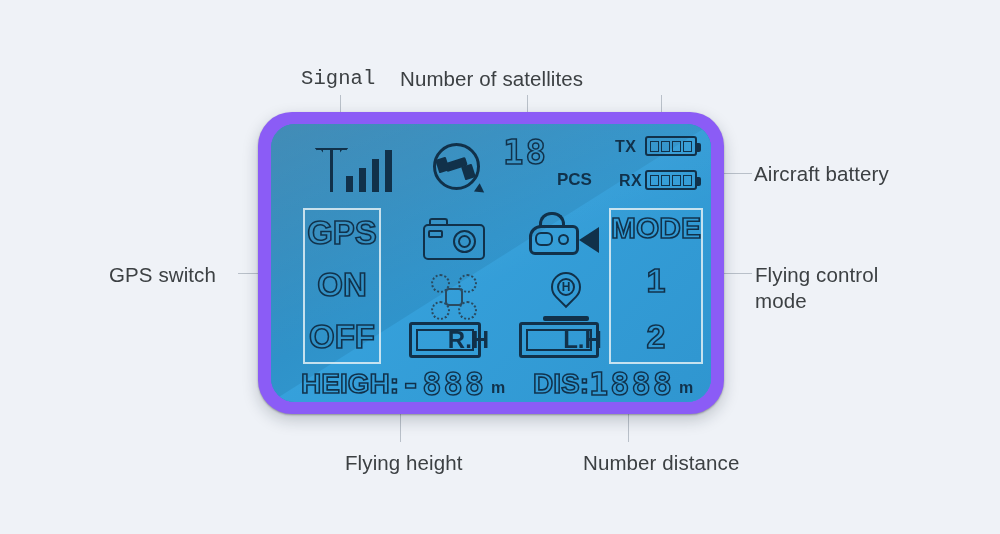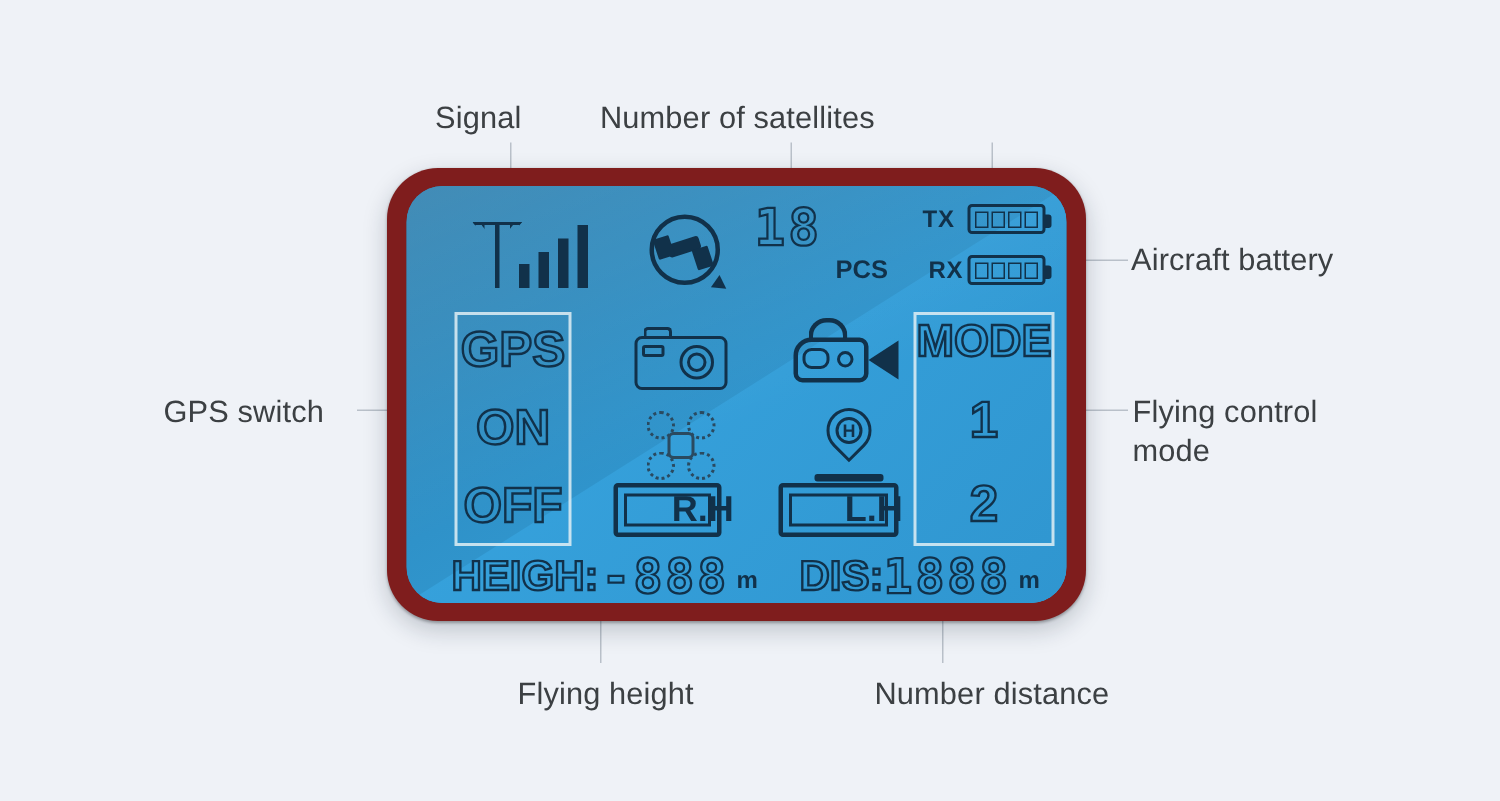--- a/index.html
+++ b/index.html
@@ -22,21 +22,21 @@
     line-height: 25px;
   }
   .leader { position: absolute; background: #b9c0c9; }
   .leader.v { width: 1.4px; }
   .leader.h { height: 1.4px; }
 
   
   #device {
     position: absolute; left: 258px; top: 112px;
     width: 466px; height: 302px;
-    background: #7f1d1d;
+    background: #8b5cf6;
     border-radius: 34px;
     box-shadow: 0 6px 16px rgba(20,30,50,.22), 0 1px 2px rgba(0,0,0,.3);
   }
   #screen {
     position: absolute; left: 13px; top: 12px;
     width: 440px; height: 278px;
     border-radius: 24px;
     overflow: hidden;
     background: #2a8fc4;
   }
@@ -181,21 +181,21 @@
   #distrow   { position:absolute; left: 262px; top: 244px; display:flex; align-items:center; }
   .ro-label { font-size:28px; line-height:30px; }
   .ro-seg   { font-size:32px; line-height:32px; letter-spacing:2px; }
   .ro-unit  { font-size:16px; margin-left:5px; align-self:flex-end; margin-bottom:3px; }
 </style>
 </head>
 <body>
 
 <div id="root">
 
-  <div class="label" style="left:290px; top:66px;">Signal</div>
+  <div class="label" style="left:301px; top:66px;font-family:Liberation Mono, monospace;">Signal</div>
   <div class="label" style="left:400px; top:66px;">Number of satellites</div>
   <div class="label" style="left:109px; top:262px;">GPS switch</div>
   <div class="label" style="left:754px; top:161px;">Aircraft battery</div>
   <div class="label" style="left:755px; top:262px;">Flying control</div>
   <div class="label" style="left:755px; top:288px;">mode</div>
   <div class="label" style="left:345px; top:450px;">Flying height</div>
   <div class="label" style="left:583px; top:450px;">Number distance</div>
 
   <div class="leader v" style="left:340px; top:95px; height:25px;"></div>
   <div class="leader v" style="left:527px; top:95px; height:25px;"></div>

